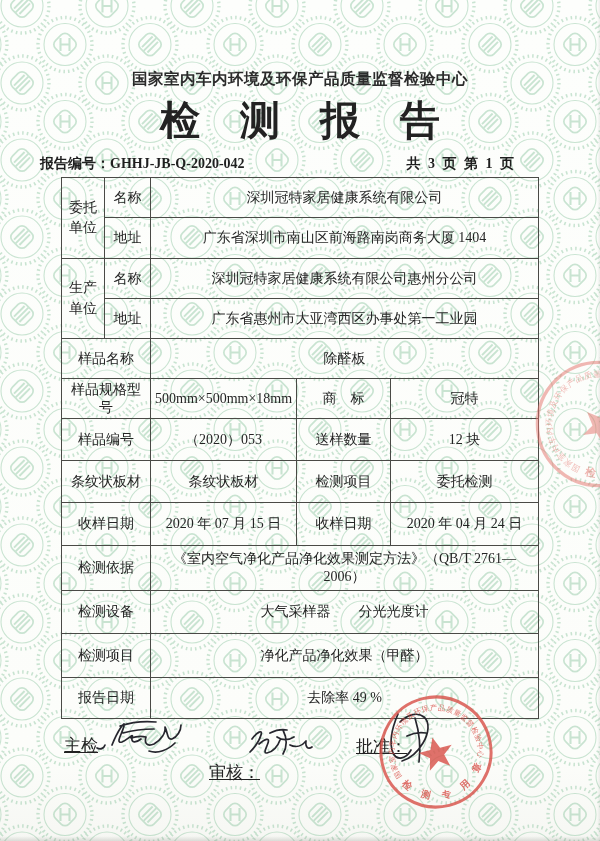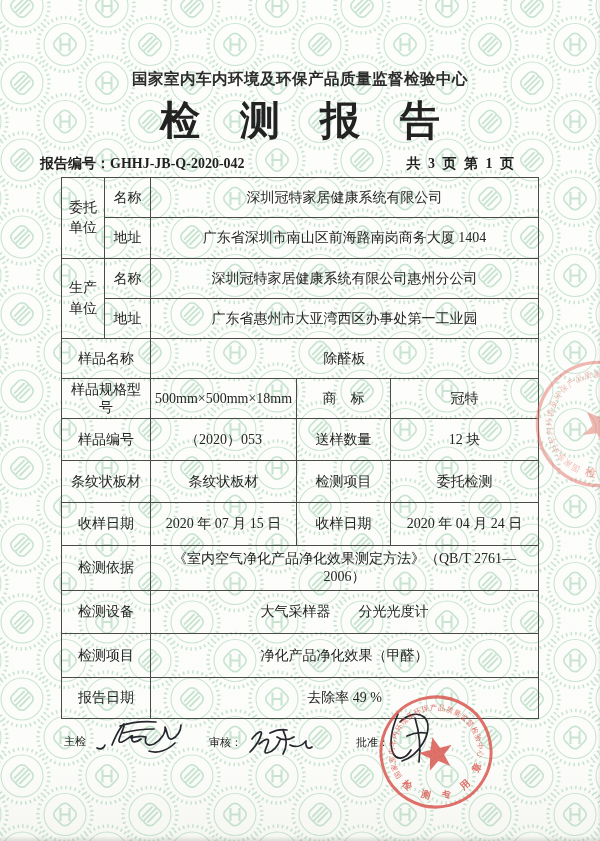--- a/index.html
+++ b/index.html
@@ -23,23 +23,23 @@
   .report-meta .pages{float:right;letter-spacing:2px;text-align:right;}
 
   table.report{position:absolute;top:177px;left:37px;width:477px;border-collapse:collapse;
     font-size:14px;color:#242424;table-layout:fixed;margin-left:24px;}
   table.report td{border:1px solid #4a4a46;padding:0 4px;text-align:center;vertical-align:middle;
     overflow:hidden;}
   table.report{border:1.5px solid #3d3d3a;}
   td.group{white-space:pre-line;line-height:1.45;}
   td.val{text-align:left;padding-left:10px;}
 
-  .footer-label{position:absolute;font-size:11px;color:#222;z-index:2;}
+  .footer-label{position:absolute;font-size:17px;color:#222;z-index:2;text-decoration:underline;}
   .lbl-inspector{top:734px;left:64px;}
-  .lbl-reviewer{top:735px;left:209px;}
+  .lbl-reviewer{top:761px;left:209px;}
   .lbl-approver{top:735px;left:356px;}
 
   .edge-bottom{position:absolute;left:0;right:0;bottom:0;height:5px;z-index:4;
     background:linear-gradient(180deg,rgba(0,0,0,0) 0%,rgba(90,95,88,0.18) 100%);}
   .edge-right{position:absolute;top:0;bottom:0;right:0;width:3px;z-index:4;
     background:linear-gradient(90deg,rgba(0,0,0,0) 0%,rgba(90,95,88,0.10) 100%);}
 </style>
 </head>
 <body>
 

